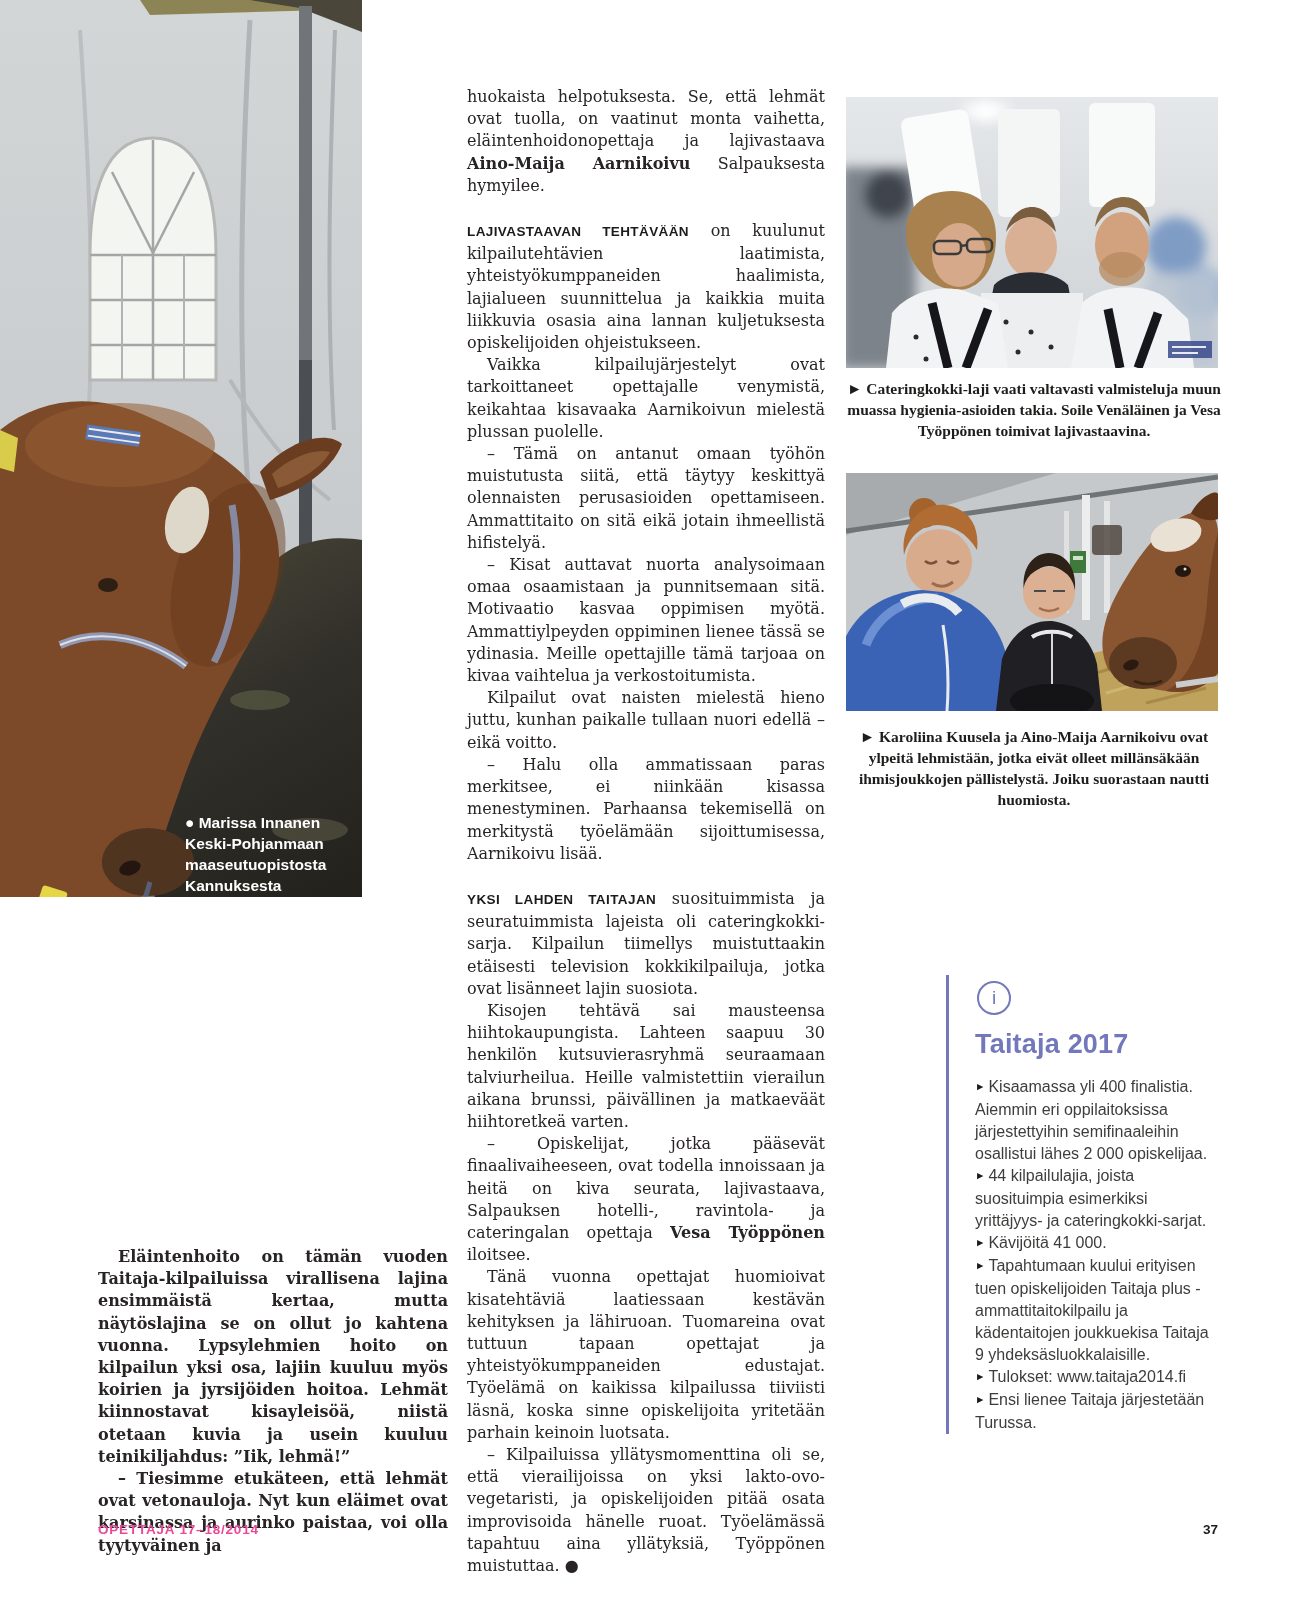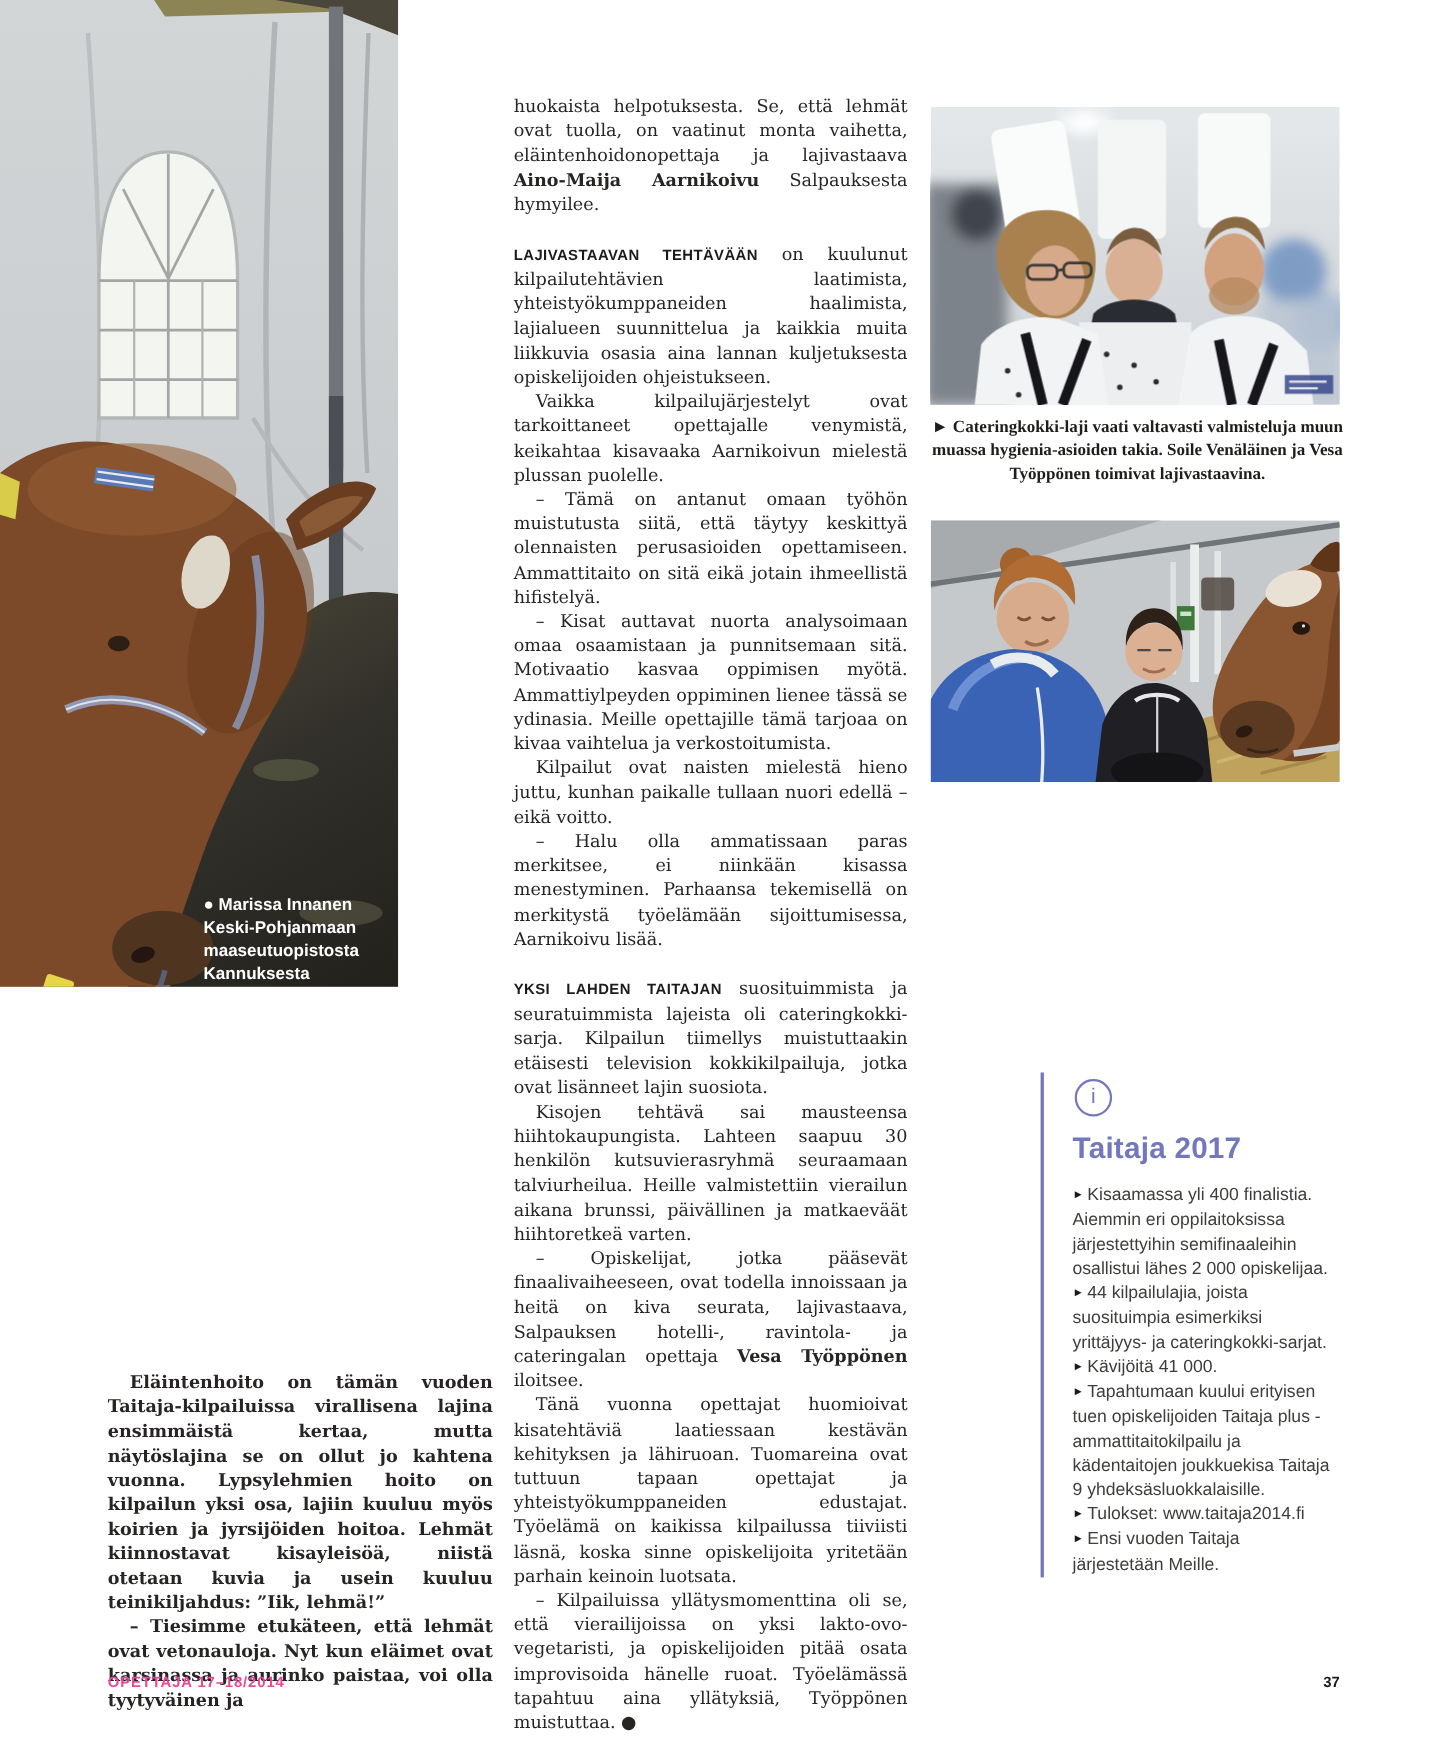--- a/index.html
+++ b/index.html
@@ -263,28 +263,29 @@
       <path d="M345,40 C354,24 369,16 372,21 L372,46 C364,49 352,46 345,40 Z" fill="#5f3519"></path>
       <ellipse cx="337" cy="98" rx="8" ry="6" fill="#241710"></ellipse>
       <circle cx="339" cy="96" r="1.5" fill="#e8e2d8"></circle>
       <ellipse cx="297" cy="190" rx="34" ry="26" fill="#5c3a22"></ellipse>
       <ellipse cx="285" cy="192" rx="8" ry="5" fill="#2a1a10" transform="rotate(-20 285 192)"></ellipse>
       <path d="M288,208 Q302,214 316,208" stroke="#3a2414" stroke-width="2.5" fill="none"></path>
       <line x1="330" y1="212" x2="372" y2="206" stroke="#c9cdcf" stroke-width="6"></line>
     </svg>
   </div>
 
+  <div class="cap" id="cap2">► Karoliina Kuusela ja Aino-Maija Aarnikoivu ovat ylpeitä lehmistään, jotka eivät olleet millänsäkään ihmisjoukkojen pällistelystä. Joiku suorastaan nautti huomiosta.</div>
 
   <div id="infobox">
     <div class="ib-icon">i</div>
     <h2 class="ib-title">Taitaja 2017</h2>
     <div class="ib-item"><span class="tri">►</span><span>Kisaamassa yli 400 finalistia. Aiemmin eri oppilaitoksissa järjestettyihin semifinaaleihin osallistui lähes 2 000 opiskelijaa.</span></div>
     <div class="ib-item"><span class="tri">►</span><span>44 kilpailulajia, joista suosituimpia esimerkiksi yrittäjyys- ja cateringkokki-sarjat.</span></div>
     <div class="ib-item"><span class="tri">►</span><span>Kävijöitä 41 000.</span></div>
     <div class="ib-item"><span class="tri">►</span><span>Tapahtumaan kuului erityisen tuen opiskelijoiden Taitaja plus -ammattitaitokilpailu ja kädentaitojen joukkuekisa Taitaja 9 yhdeksäsluokkalaisille.</span></div>
     <div class="ib-item"><span class="tri">►</span><span>Tulokset: www.taitaja2014.fi</span></div>
-    <div class="ib-item"><span class="tri">►</span><span>Ensi vuoden Taitaja järjestetään Meille.</span></div>
+    <div class="ib-item"><span class="tri">►</span><span>Ensi lienee Taitaja järjestetään Turussa.</span></div>
   </div>
 
   <div class="footer-left">OPETTAJA 17–18/2014</div>
   <div class="footer-page">37</div>
 
 </div>
 
 </body></html>

